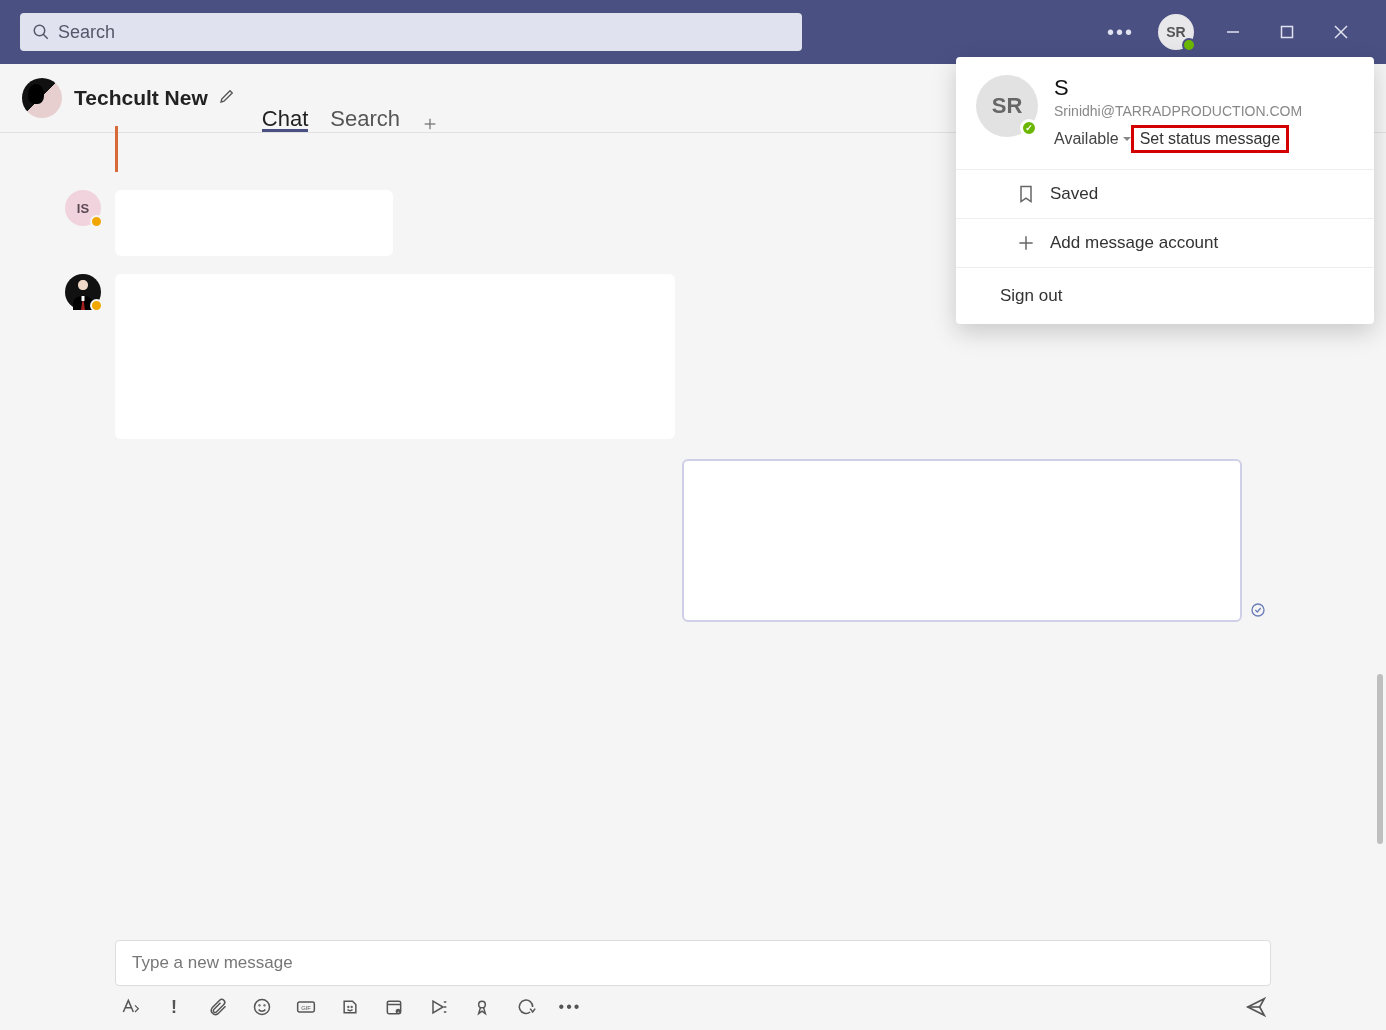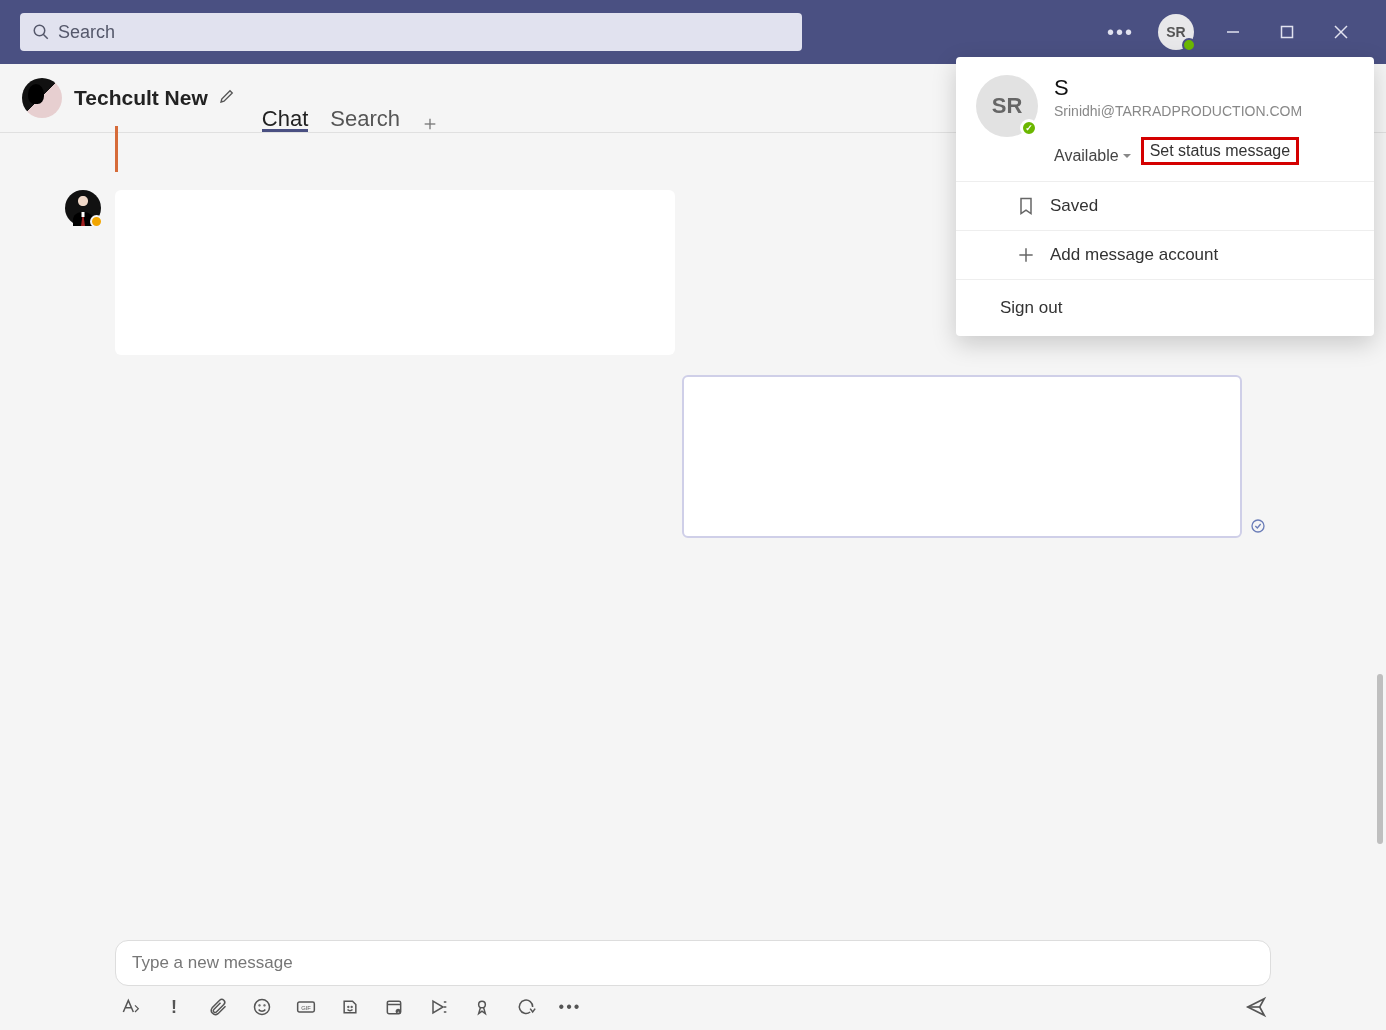--- a/index.html
+++ b/index.html
@@ -40,39 +40,39 @@
   .bubble { background: #fff; border-radius: 6px; min-height: 40px; }
   .divider-line { border-left: 3px solid #d66b39; height: 46px; margin-left: 95px; }
 
   .sent-row { display: flex; justify-content: flex-end; margin-top: 20px; margin-right: 100px; align-items: flex-end; }
   .sent-bubble { background: #fff; border: 2px solid #cfcfe8; border-radius: 6px; width: 560px; height: 163px; }
   .sent-check { margin-left: 8px; }
   .sent-check svg { width: 16px; height: 16px; stroke: #6b7db8; stroke-width: 2; fill: none; }
 
   
   .compose { position: absolute; bottom: 0; left: 0; right: 0; height: 90px; padding: 0 115px 10px 115px; }
-  .compose-input { width: 100%; height: 46px; background: #fff; border: 1px solid #ddd; border-radius: 13px; padding: 12px 16px; display: flex; align-items: center; }
+  .compose-input { width: 100%; height: 46px; background: #fff; border: 1px solid #ddd; border-radius: 4px; padding: 12px 16px; display: flex; align-items: center; }
   .compose-input span { color: #777; font-size: 17px; }
   .compose-toolbar { display: flex; align-items: center; gap: 22px; margin-top: 10px; padding: 0 4px; }
   .ctool { cursor: pointer; color: #555; display:flex; align-items:center; justify-content:center; width:22px; height:22px;}
   .ctool svg { width: 20px; height: 20px; stroke: #555; stroke-width: 1.8; fill: none; }
   .ctool.bang { font-size: 18px; font-weight: 700; }
   .send-icon { margin-left: auto; }
   .send-icon svg { width: 22px; height: 22px; stroke: #555; stroke-width: 1.8; fill: none; }
 
   
   .profile-menu { position: absolute; top: 57px; right: 12px; width: 418px; background: #fff; border-radius: 4px; box-shadow: 0 8px 24px rgba(0,0,0,0.18); z-index: 100; }
   .pm-header { display: flex; padding: 18px 20px 16px 20px; }
   .pm-avatar { width: 62px; height: 62px; border-radius: 50%; background: #e2e2e2; color: #666; display: flex; align-items: center; justify-content: center; font-size: 22px; font-weight: 600; position: relative; flex-shrink: 0; margin-right: 16px; }
   .pm-avatar .presence { position: absolute; bottom: 0px; right: 0px; width: 18px; height: 18px; background: #6bb700; border: 3px solid #fff; border-radius: 50%; display:flex; align-items:center; justify-content:center;}
   .pm-avatar .presence::after{content:"✓"; color:#fff; font-size:9px; font-weight:bold;}
   .pm-info { flex: 1; }
   .pm-name { font-size: 22px; color: #111; }
   .pm-email { font-size: 14px; color: #888; margin-top: 2px; white-space: nowrap; overflow: hidden; }
-  .pm-status-row { margin-top: 18px; display: flex; align-items: flex-end; gap: 10px; }
+  .pm-status-row { margin-top: 6px; display: flex; align-items: center; }
   .pm-avail { font-size: 16px; color: #444; display: flex; align-items: center; cursor: pointer; }
   .pm-avail::after { content: ""; display: inline-block; margin-left: 4px; border: 4px solid transparent; border-top-color: #888; transform: translateY(2px); }
   .pm-setstatus { font-size: 16px; color: #333; border: 3px solid #d40000; padding: 2px 6px; cursor: pointer; }
   .pm-sep { height: 1px; background: #eee; }
   .pm-item { display: flex; align-items: center; padding: 14px 20px; font-size: 17px; color: #333; cursor: pointer; gap: 14px; margin-left: 40px; }
   .pm-item svg { width: 20px; height: 20px; stroke: #666; stroke-width: 1.8; fill: none; }
   .pm-item.signout { padding: 18px 4px; }
 
   .scrollbar-fake { position: absolute; right: 3px; top: 674px; width: 6px; height: 170px; background: #bfbfbf; border-radius: 3px; }
 </style>
@@ -133,20 +133,27 @@
           <line x1="4" y1="12" x2="20" y2="12"></line>
         </svg>
       </div>
   </div>
 </div>
 
 <div class="chat-area">
   <div class="divider-line"></div>
 
 
+  <div class="msg-row">
+    <div class="msg-avatar" style="background:#f1d3de;color:#5c4953;">
+      <span>IS</span>
+      <span class="pres away"></span>
+    </div>
+    <div class="bubble" style="width:278px;height:66px;"></div>
+  </div>
 
   <div class="msg-row">
     <div class="msg-avatar" style="background:#111;">
       <svg viewBox="0 0 36 36" style="width:36px;height:36px;">
           <path d="M18 6c3 0 5 2 5 5s-2 5-5 5-5-2-5-5 2-5 5-5z" fill="#f0d8c8"></path>
           <path d="M8 36v-6c0-5 4-8 10-8s10 3 10 8v6" fill="#000"></path>
           <polygon points="18,22 16,36 20,36" fill="#a02020"></polygon>
           <rect x="16.5" y="22" width="3" height="5" fill="#fff"></rect>
         </svg>
       <span class="pres away"></span>

